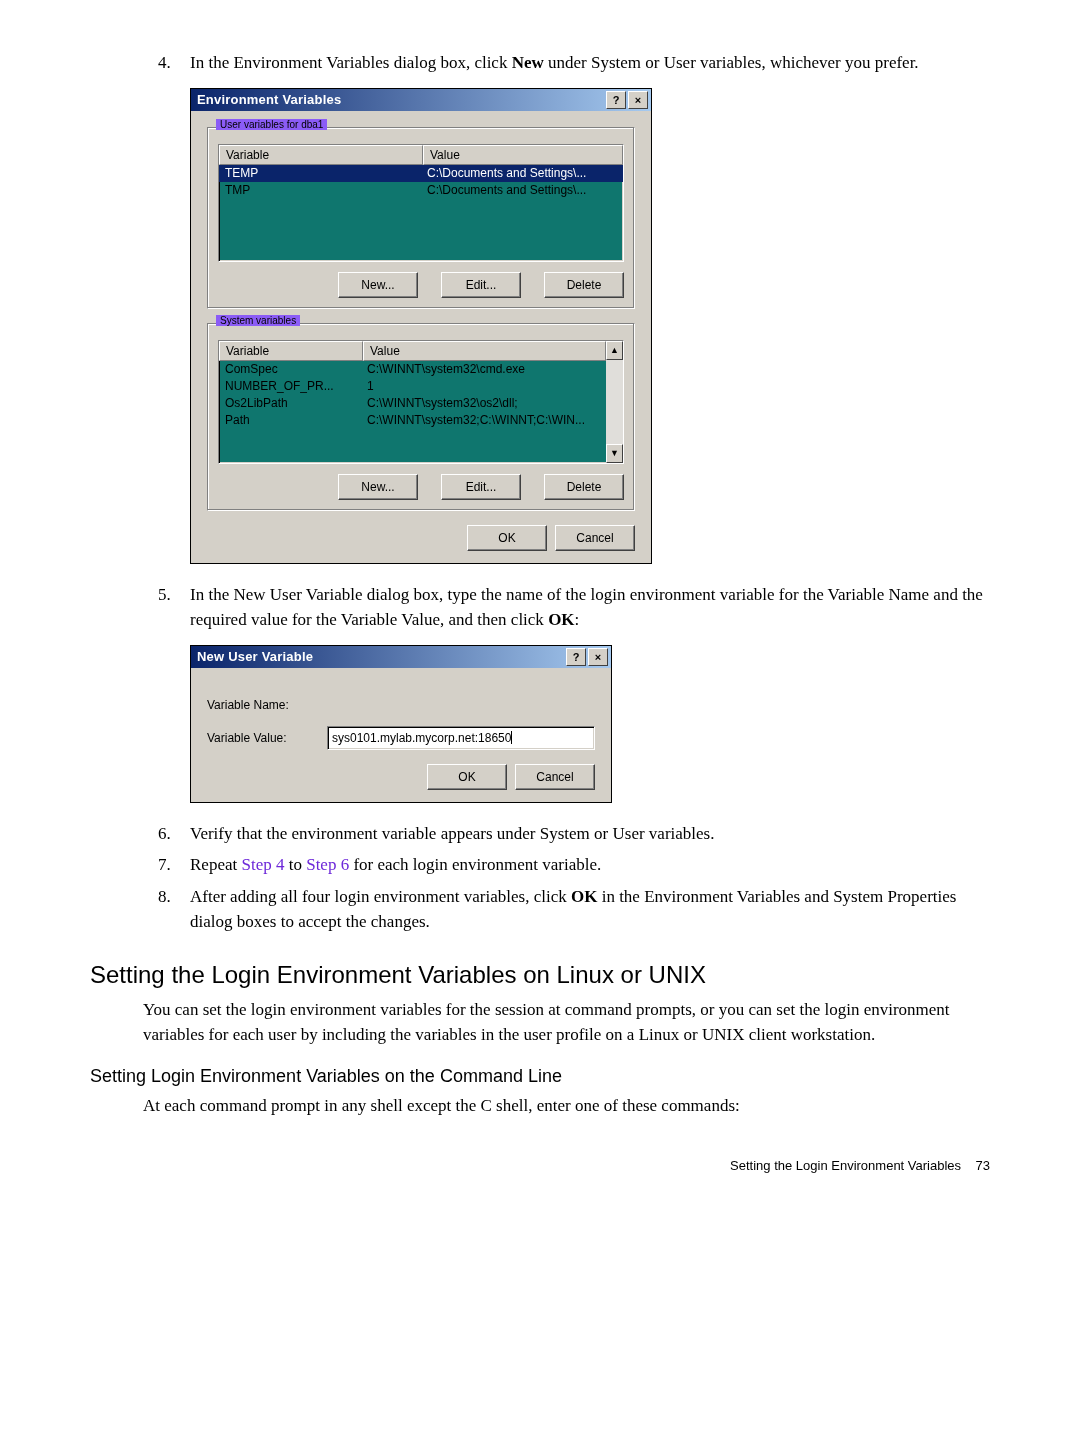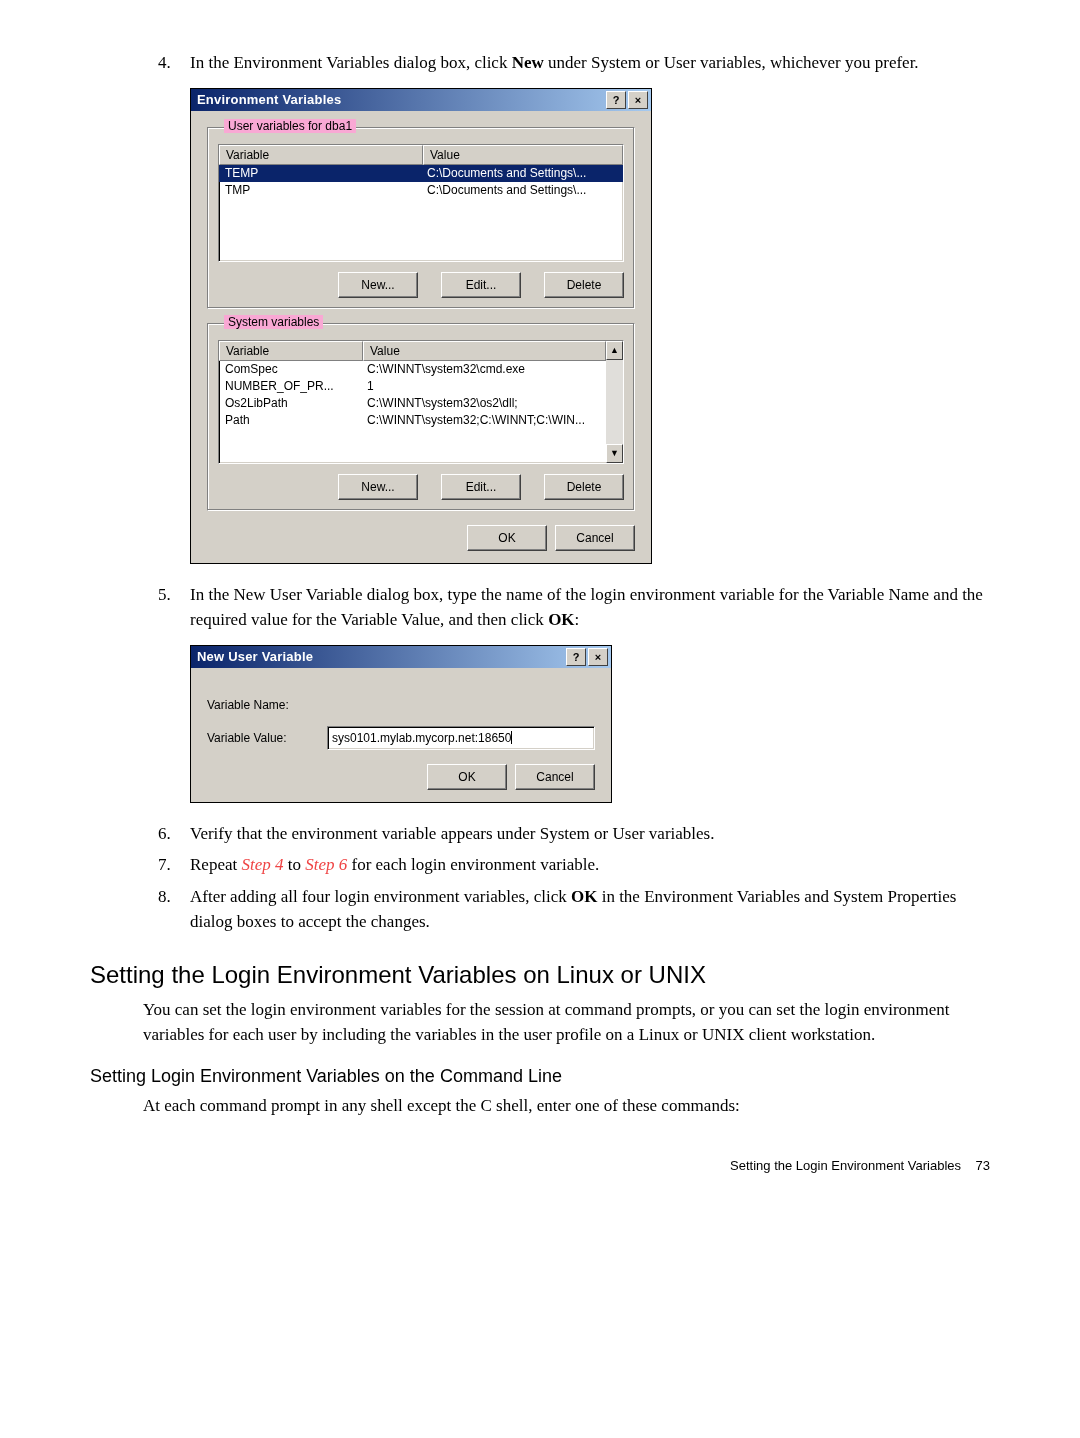--- a/index.html
+++ b/index.html
@@ -20,21 +20,21 @@
     font-size: 17px;
     line-height: 1.5;
   }
   .num {
     width: 32px;
     flex-shrink: 0;
   }
   .num-text {
     flex: 1;
   }
-  .link-color { color: #ef4444; font-style: italic; }
+  .link-color { color: #6d28d9; }
   .bold { font-weight: bold; }
   .dialog-wrap {
     margin: 12px 0 18px 100px;
   }
   
   .dialog {
     background: #d4d0c8;
     border: 1px solid #000;
     font-family: Tahoma, sans-serif;
     font-size: 12px;
@@ -71,32 +71,32 @@
     border-right-color: #fff;
     border-bottom-color: #fff;
     box-shadow: inset -1px -1px 0 #808080, inset 1px 1px 0 #fff;
     position: relative;
     padding: 16px 10px 10px 10px;
     margin-bottom: 14px;
   }
   .fieldset-legend {
     position: absolute;
     top: -9px;
-    left: 16px;
-    background: #f9a8d4;
+    left: 8px;
+    background: #8b5cf6;
     padding: 0 4px;
-    font-size: 12px;
+    font-size: 10px;
   }
   .listbox {
     border-top: 1px solid #808080;
     border-left: 1px solid #808080;
     border-right: 1px solid #fff;
     border-bottom: 1px solid #fff;
     box-shadow: inset 1px 1px 0 #000, inset -1px -1px 0 #d4d0c8;
-    background: #ffffff;
+    background: #0f766e;
     display: flex;
   }
   .listbox-inner { flex: 1; }
   .listhead {
     display: flex;
     background: #d4d0c8;
   }
   .listhead .col {
     border-top: 1px solid #fff;
     border-left: 1px solid #fff;

